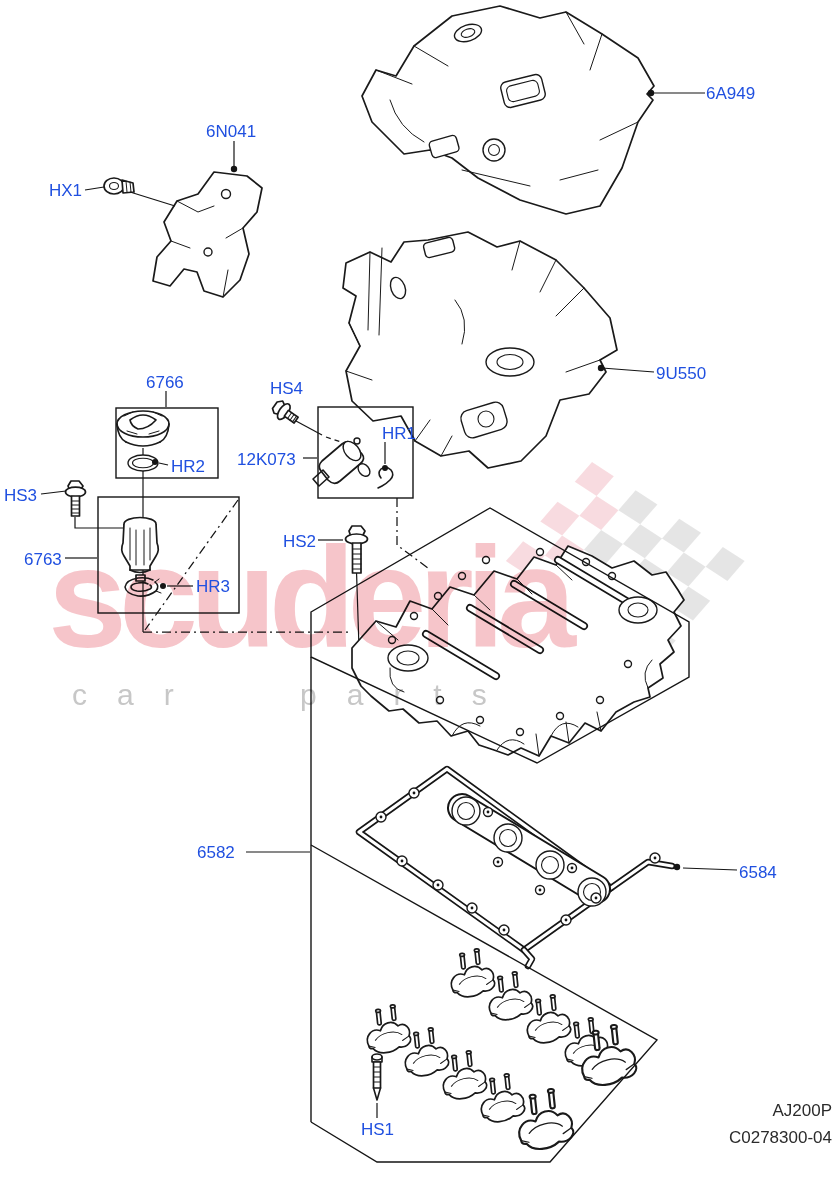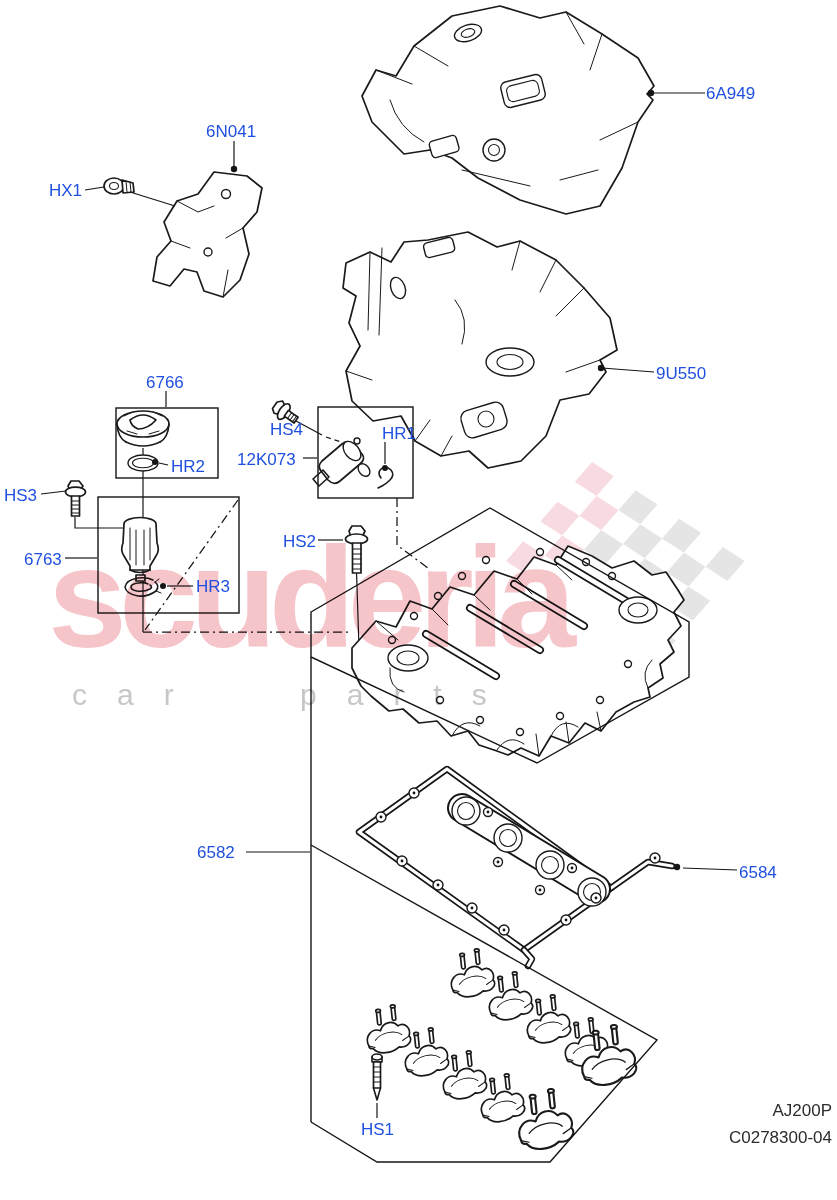--- a/index.html
+++ b/index.html
@@ -418,21 +418,21 @@
 <div id="watermark-word" style="color: rgba(224, 64, 78, 0.3);">scuderia</div>
 
 <div id="callout-layer">
       <div class="callout" style="left: 706px; top: 85px; color: rgb(32, 80, 224);">6A949</div>
       <div class="callout" style="left: 206px; top: 123px; color: rgb(32, 80, 224);">6N041</div>
       <div class="callout" style="left: 49px; top: 182px; color: rgb(32, 80, 224);">HX1</div>
       <div class="callout" style="left: 656px; top: 365px; color: rgb(32, 80, 224);">9U550</div>
       <div class="callout" style="left: 146px; top: 374px; color: rgb(32, 80, 224);">6766</div>
       <div class="callout" style="left: 171px; top: 458px; color: rgb(32, 80, 224);">HR2</div>
       <div class="callout" style="left: 4px; top: 487px; color: rgb(32, 80, 224); text-align: right;">HS3</div>
-      <div class="callout" style="left: 270px; top: 380px; color: rgb(32, 80, 224); margin-top: 41px;">HS4</div>
+      <div class="callout" style="left: 270px; top: 380px; color: rgb(32, 80, 224);">HS4</div>
       <div class="callout" style="left: 237px; top: 451px; color: rgb(32, 80, 224);">12K073</div>
       <div class="callout" style="left: 382px; top: 425px; color: rgb(32, 80, 224);">HR1</div>
       <div class="callout" style="left: 283px; top: 533px; color: rgb(32, 80, 224);">HS2</div>
       <div class="callout" style="left: 24px; top: 551px; color: rgb(32, 80, 224);">6763</div>
       <div class="callout" style="left: 196px; top: 578px; color: rgb(32, 80, 224);">HR3</div>
       <div class="callout" style="left: 197px; top: 844px; color: rgb(32, 80, 224);">6582</div>
       <div class="callout" style="left: 739px; top: 864px; color: rgb(32, 80, 224);">6584</div>
       <div class="callout" style="left: 361px; top: 1121px; color: rgb(32, 80, 224);">HS1</div>
     </div>
 

